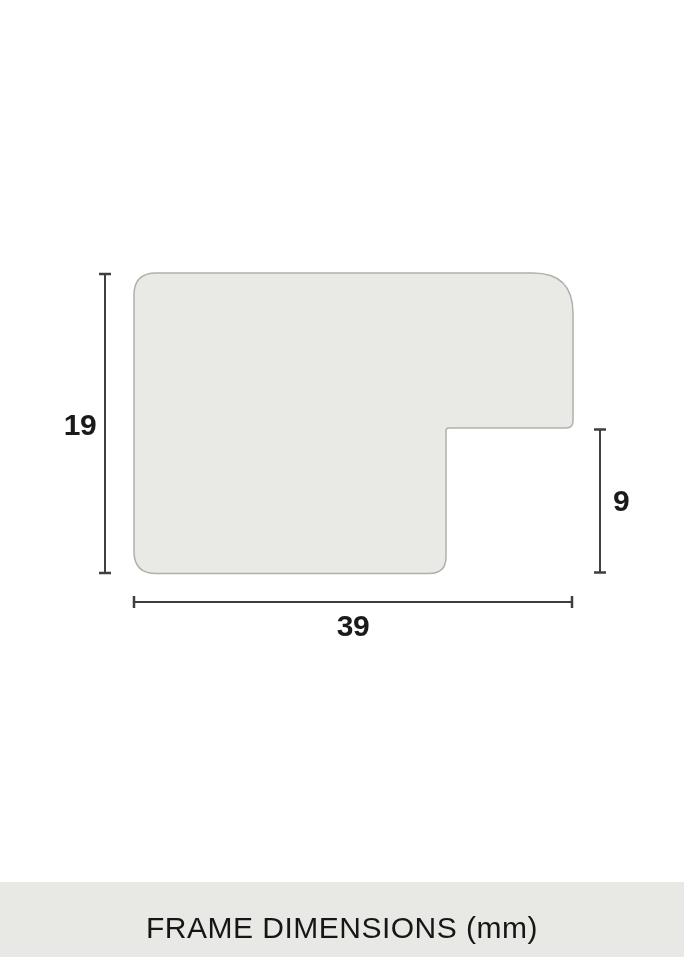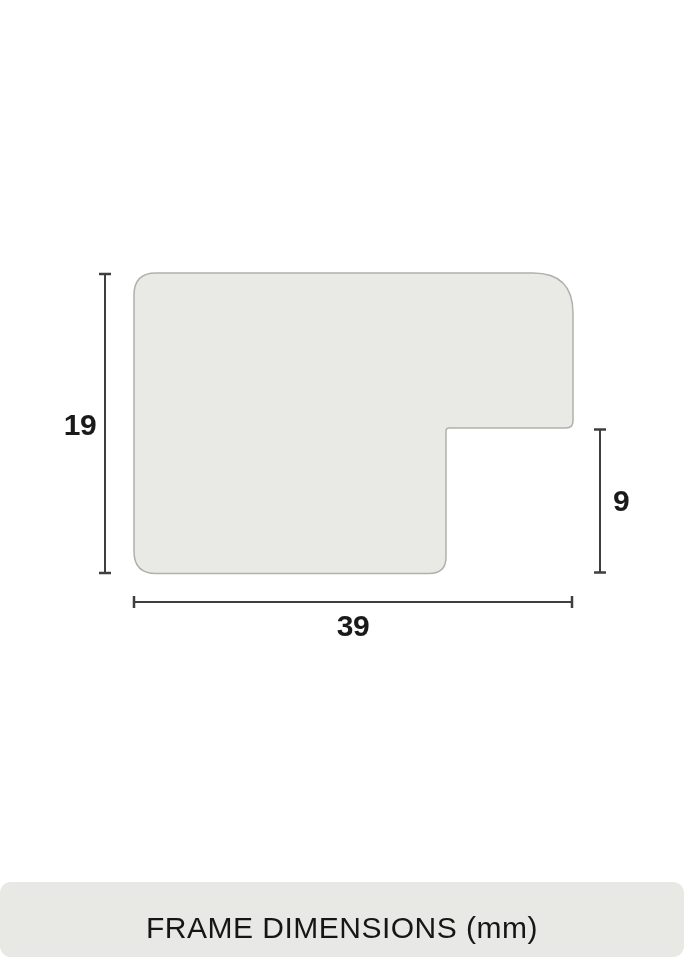--- a/index.html
+++ b/index.html
@@ -39,21 +39,20 @@
   .dim-label-width  { left: 353px; top: 626px; }
   .footer {
     position: absolute;
     left: 0;
     right: 0;
     bottom: 0;
     height: 75px;
     background: #e8e8e4;
     text-align: center;
     padding-top: 31px;
-    border-radius: 11px;
   }
   .footer-caption {
     display: inline-block;
     font-size: 30px;
     line-height: 1;
     font-weight: 400;
     color: #161616;
     letter-spacing: 0.5px;
     white-space: nowrap;
   }

